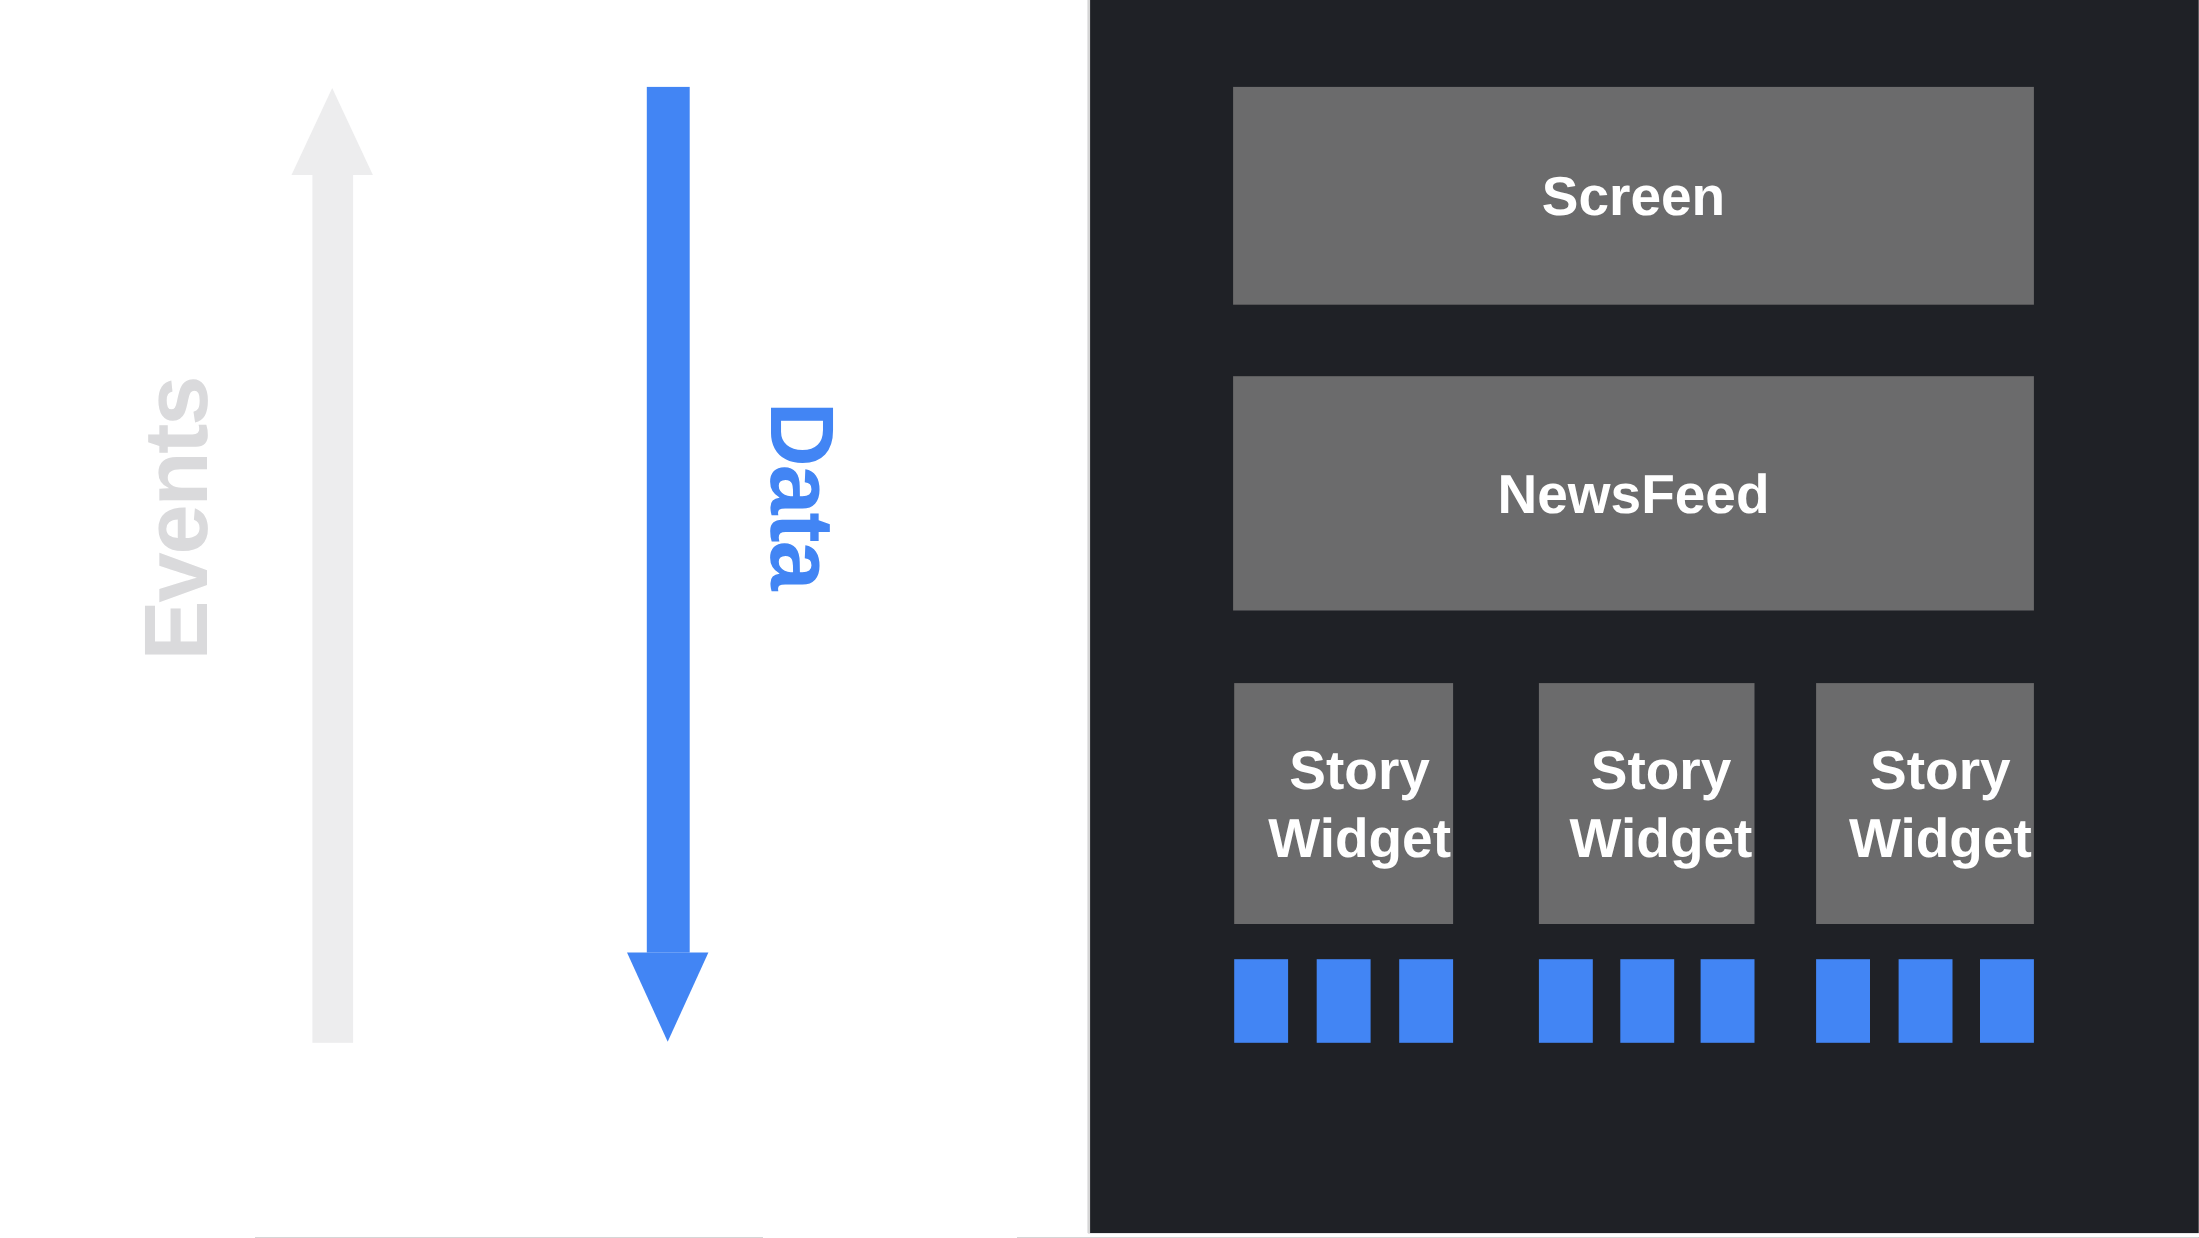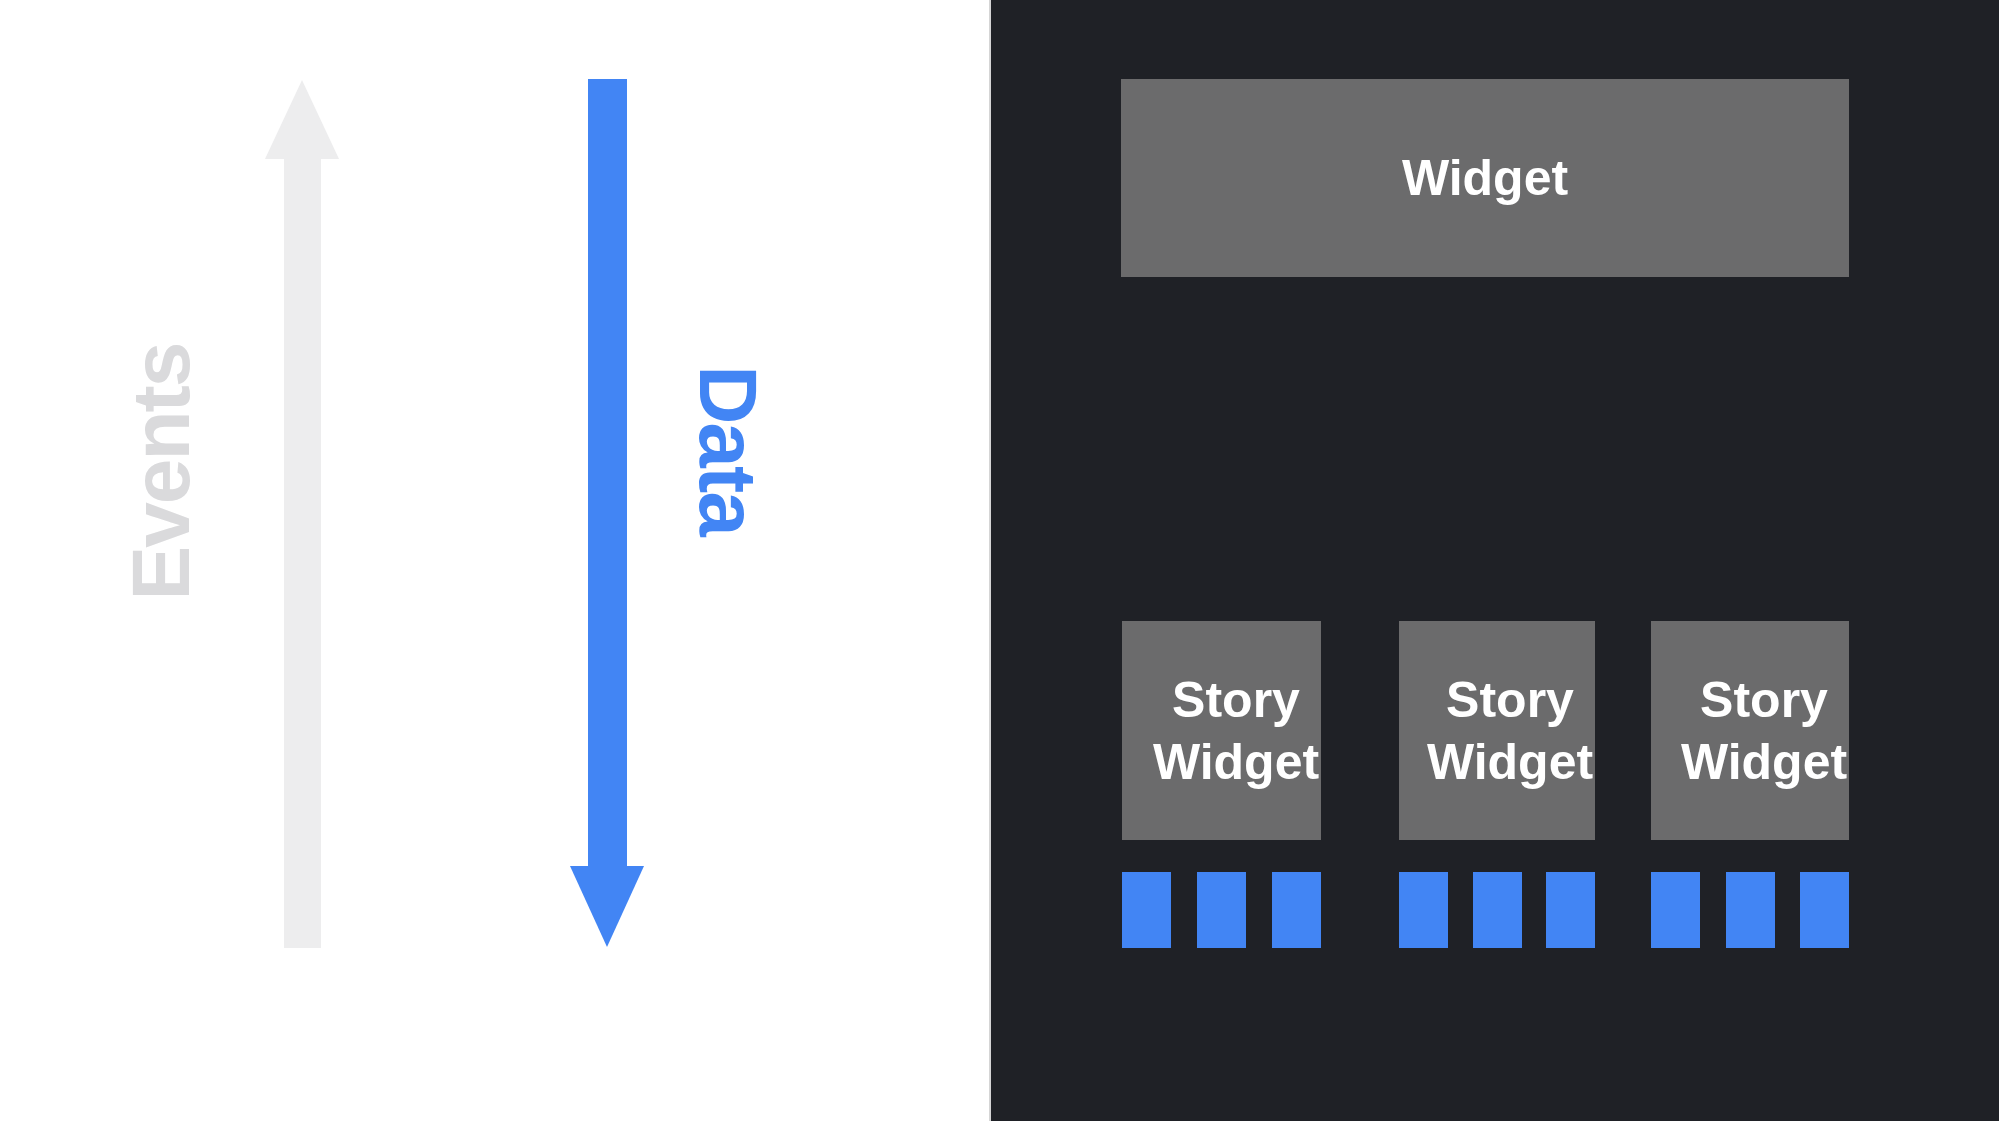--- a/index.html
+++ b/index.html
@@ -120,23 +120,26 @@
 
   <div>
     <div class="arrow-shaft data-shaft"></div>
     <div class="data-head"></div>
     <div class="vlabel data-label">Data</div>
   </div>
 
   <div class="panel">
 
     <div class="tree-box screen-box">
-      <span>Widget</span>
+      <span>Screen</span>
     </div>
 
+    <div class="tree-box newsfeed-box">
+      <span>NewsFeed</span>
+    </div>
 
     <div class="tree-box story-box story-box-1">
       <span>Story Widget</span>
     </div>
     <div class="tree-box story-box story-box-2">
       <span>Story Widget</span>
     </div>
     <div class="tree-box story-box story-box-3">
       <span>Story Widget</span>
     </div>

